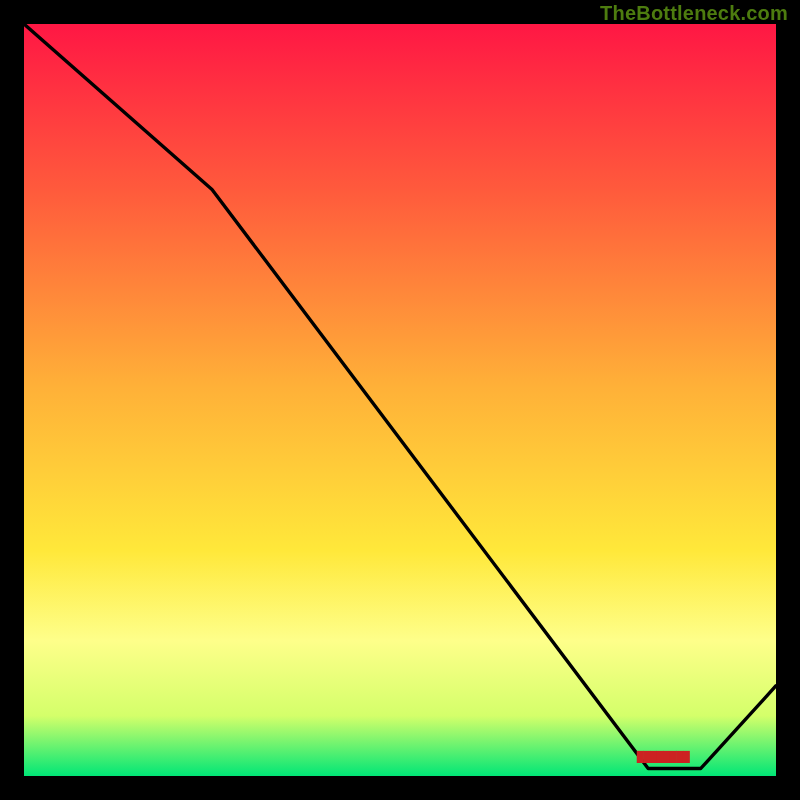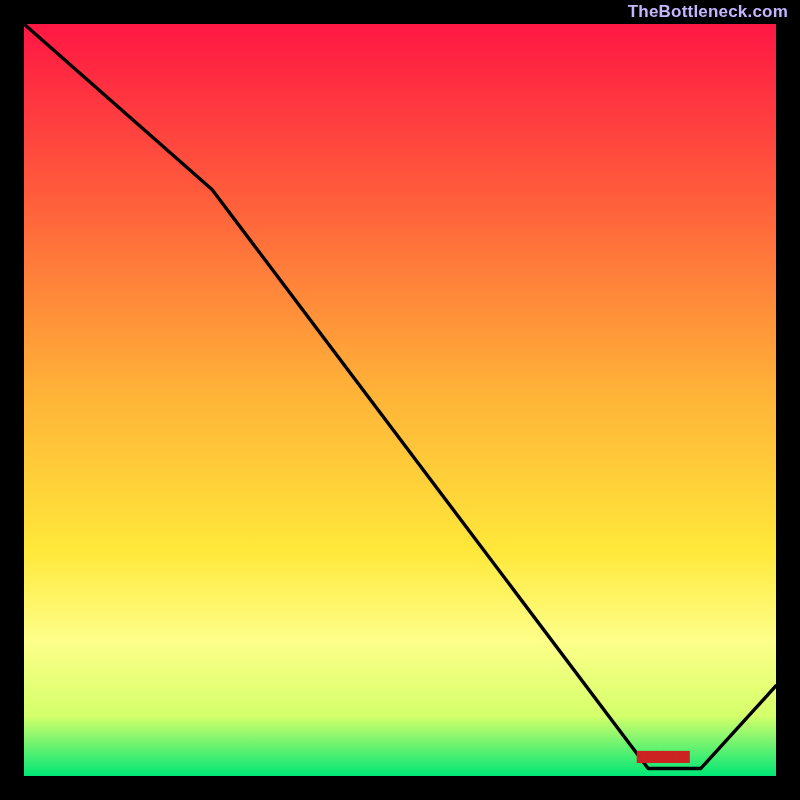--- a/index.html
+++ b/index.html
@@ -14,22 +14,22 @@
   .frame {
     position: relative;
     width: 800px;
     height: 800px;
     background: #000;
   }
   .watermark {
     position: absolute;
     top: 2px;
     right: 12px;
-    color: #c4b5fd;
-    font-size: 17px;
+    color: #4d7c0f;
+    font-size: 20px;
     font-weight: bold;
     letter-spacing: 0.2px;
     z-index: 5;
     user-select: none;
   }
   .plot {
     position: absolute;
     left: 24px;
     top: 24px;
     width: 752px;

